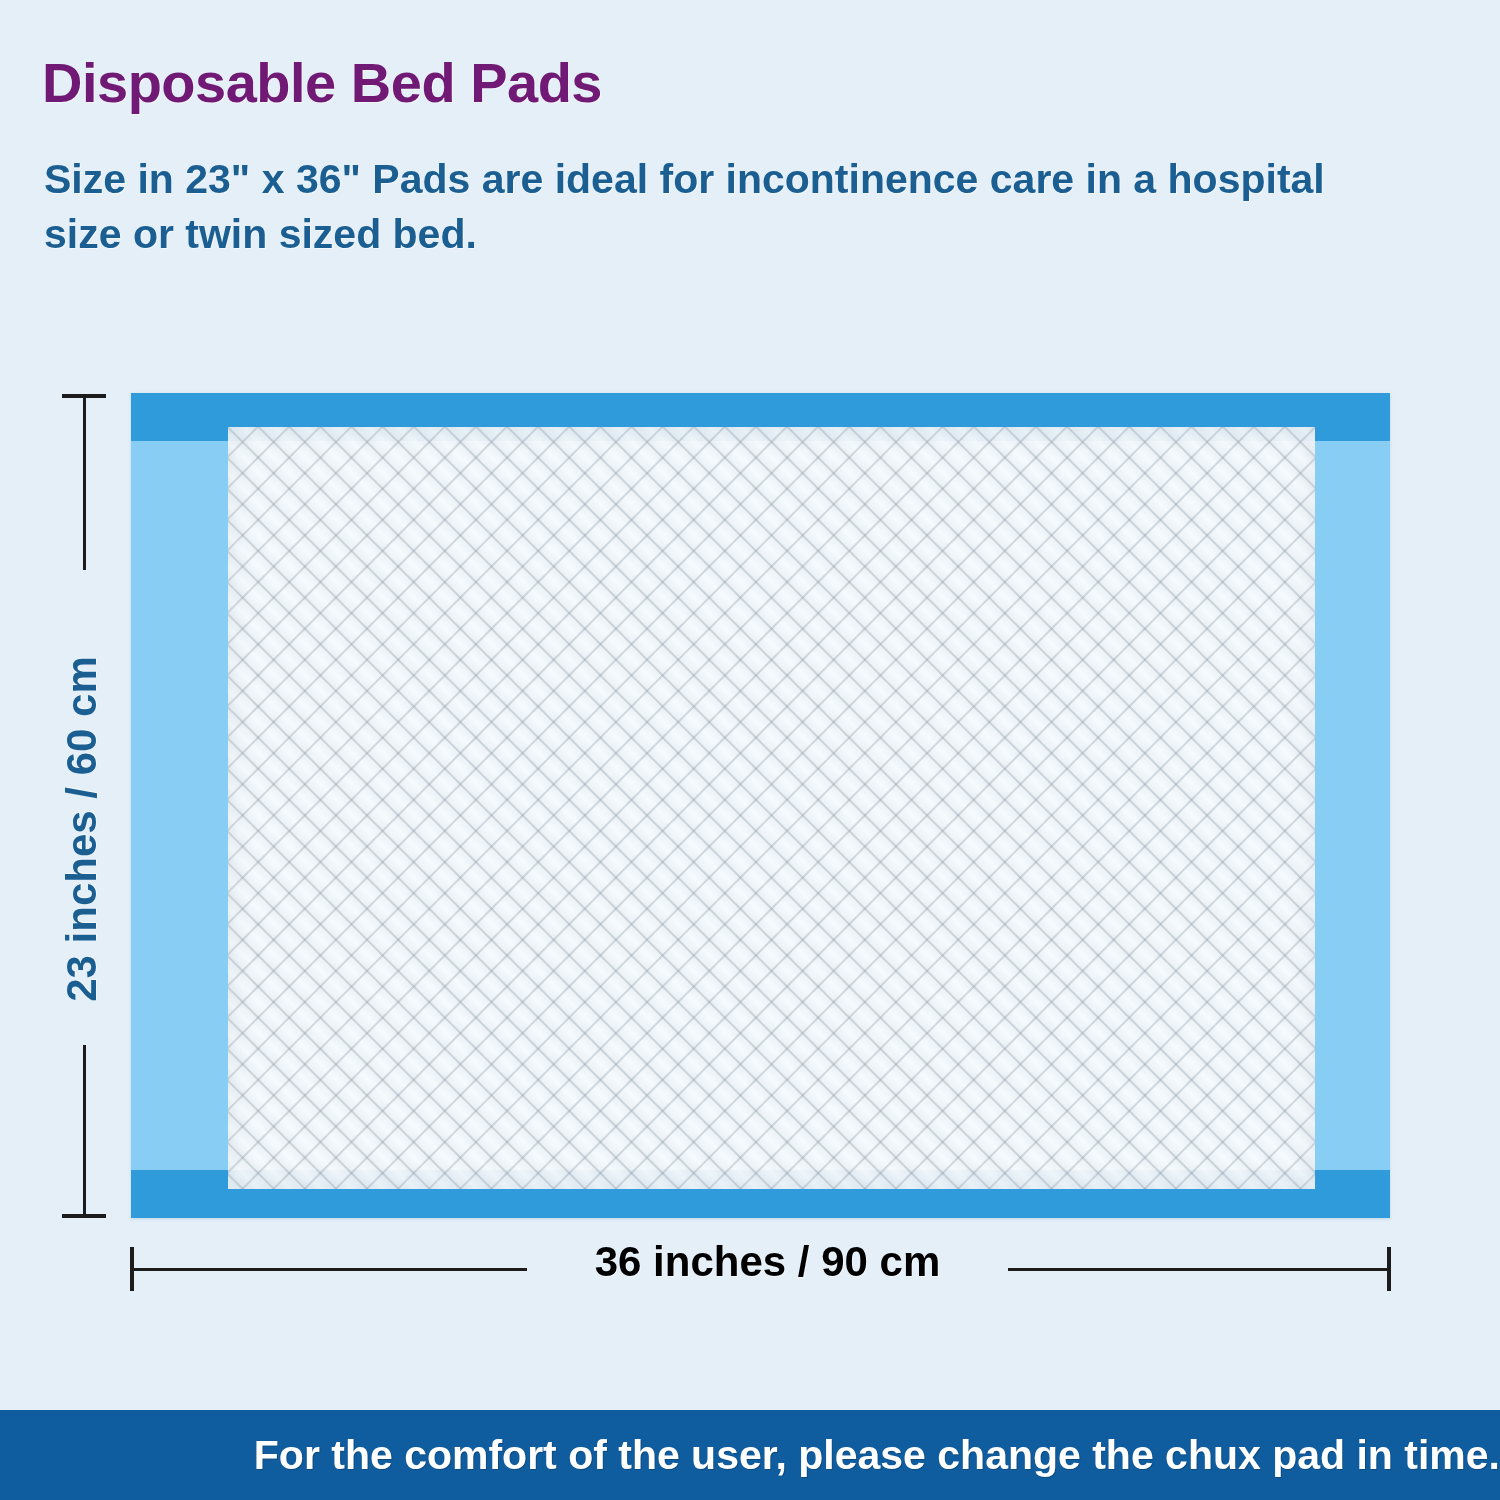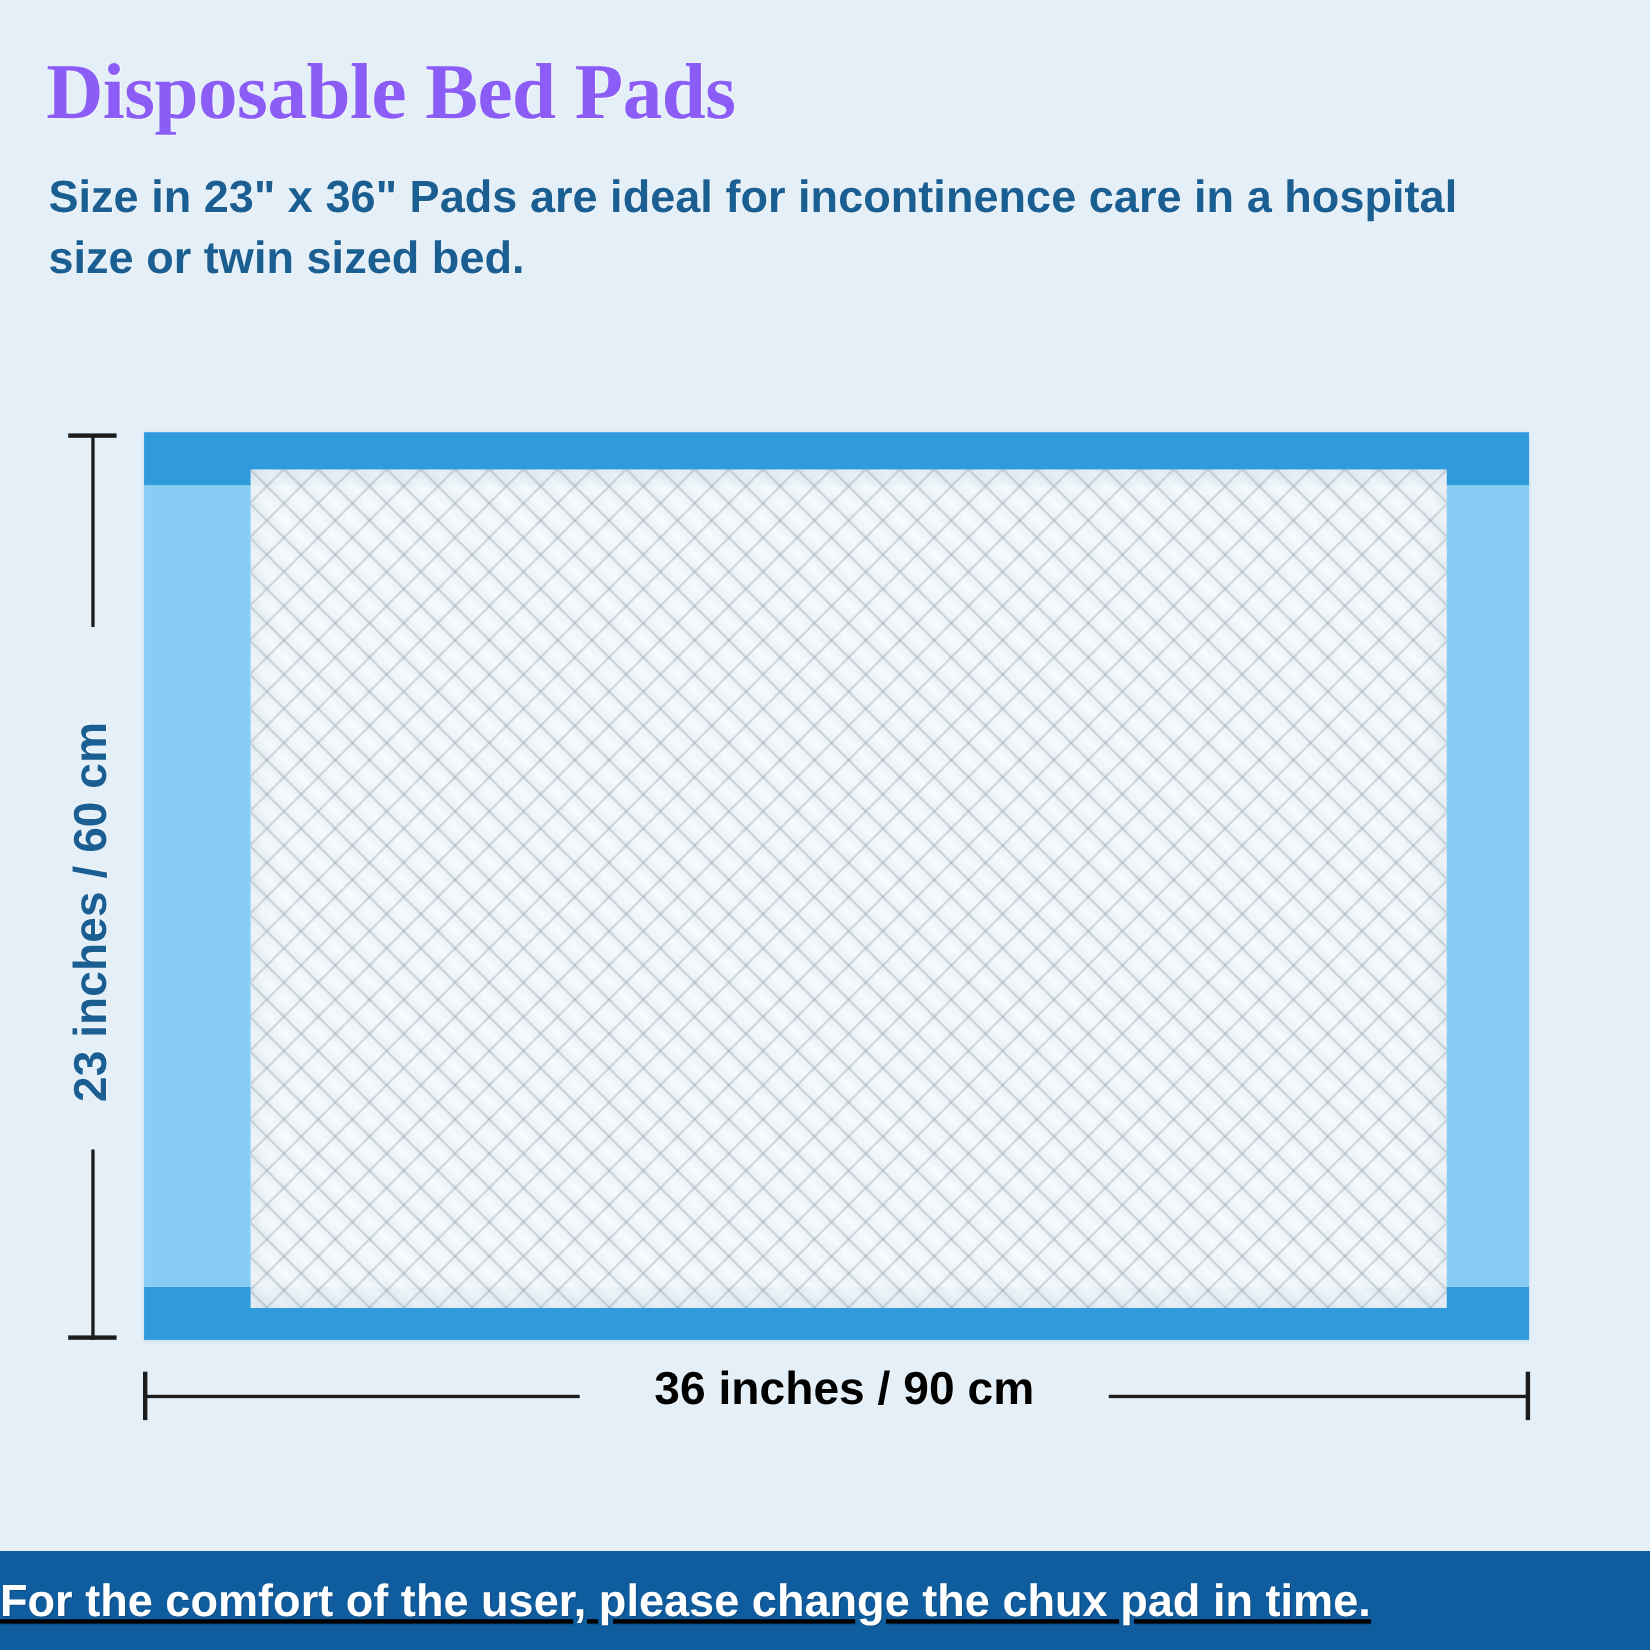--- a/index.html
+++ b/index.html
@@ -21,28 +21,27 @@
     position: absolute;
     left: 0;
     top: 0;
     width: 1500px;
     padding: 0;
   }
   .title {
     position: absolute;
     left: 42px;
     top: 40px;
-    font-size: 72px;
+    font-size: 56px;
     line-height: 86px;
     font-weight: 700;
-    color: #8b5cf6;
+    color: #701a75;
     letter-spacing: -0.5px;
     white-space: nowrap;
     text-shadow: 1px 1px 0 rgba(255,255,255,0.55);
-    font-family: Liberation Serif, serif;
   }
   .subtitle {
     position: absolute;
     left: 44px;
     top: 152px;
     width: 1290px;
     font-size: 41px;
     line-height: 55px;
     font-weight: 700;
     color: #1b5f92;
@@ -177,22 +176,21 @@
   
   .banner {
     position: absolute;
     left: 0;
     bottom: 0;
     width: 1500px;
     height: 90px;
     background: #0f5c9e;
     display: flex;
     align-items: center;
-    justify-content: flex-start;
-    text-decoration: underline;
+    justify-content: flex-end;
   }
   .banner-text {
     font-size: 41px;
     font-weight: 700;
     color: #ffffff;
     white-space: nowrap;
     text-shadow: 1px 1px 0 rgba(0,0,0,0.18);
   }
 </style>
 </head>

